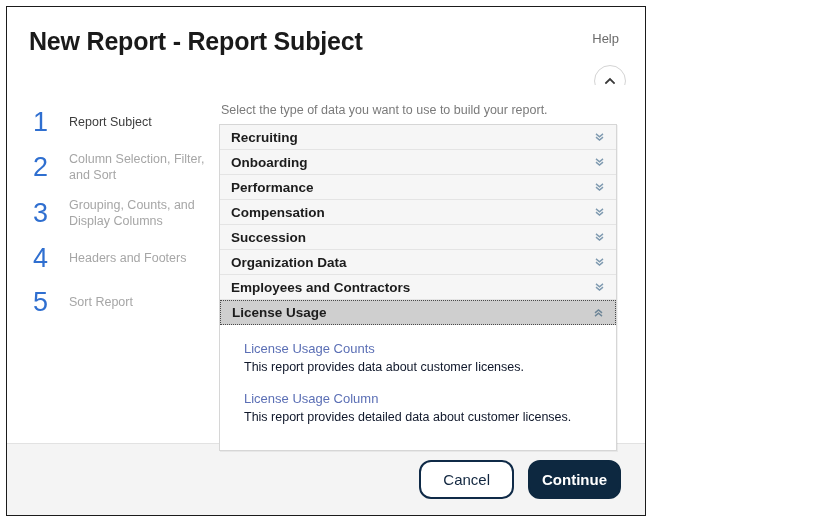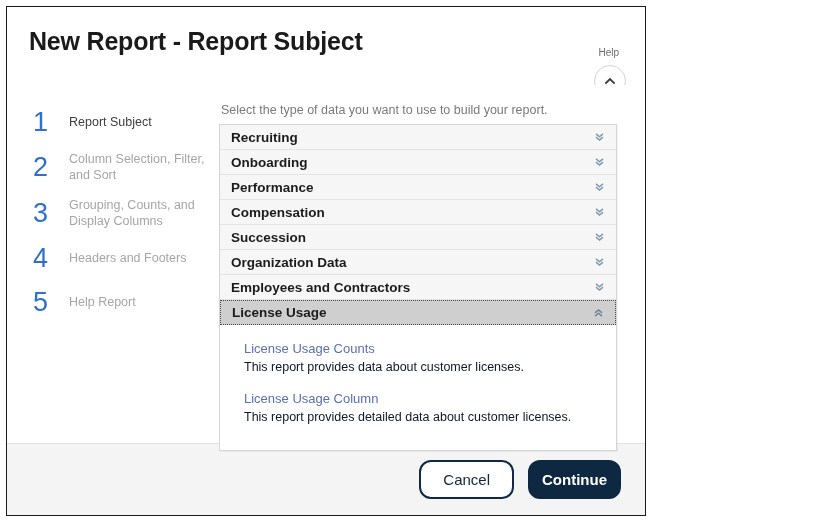--- a/index.html
+++ b/index.html
@@ -49,22 +49,22 @@
     font-size: 25px;
     font-weight: bold;
     color: #1a1a1a;
     letter-spacing: -0.2px;
     line-height: 32px;
     white-space: nowrap;
   }
   .help-link {
     position: absolute;
     right: 26px;
-    top: 40px;
-    font-size: 10px;
+    top: 24px;
+    font-size: 13px;
     color: #6b6b6b;
     text-decoration: none;
     cursor: pointer;
   }
   .collapse-btn {
     position: absolute;
     right: 19px;
     top: 58px;
     width: 32px;
     height: 32px;
@@ -264,21 +264,21 @@
         <div class="step">
           <div class="step-num">3</div>
           <div class="step-label">Grouping, Counts, and Display Columns</div>
         </div>
         <div class="step">
           <div class="step-num">4</div>
           <div class="step-label">Headers and Footers</div>
         </div>
         <div class="step">
           <div class="step-num">5</div>
-          <div class="step-label">Help Report</div>
+          <div class="step-label">Sort Report</div>
         </div>
       </div>
 
       <div class="panel-wrap">
         <div class="panel-caption">Select the type of data you want to use to build your report.</div>
 
         <div class="accordion">
 
           <div class="acc-row">
             <span class="acc-label">Recruiting</span>

